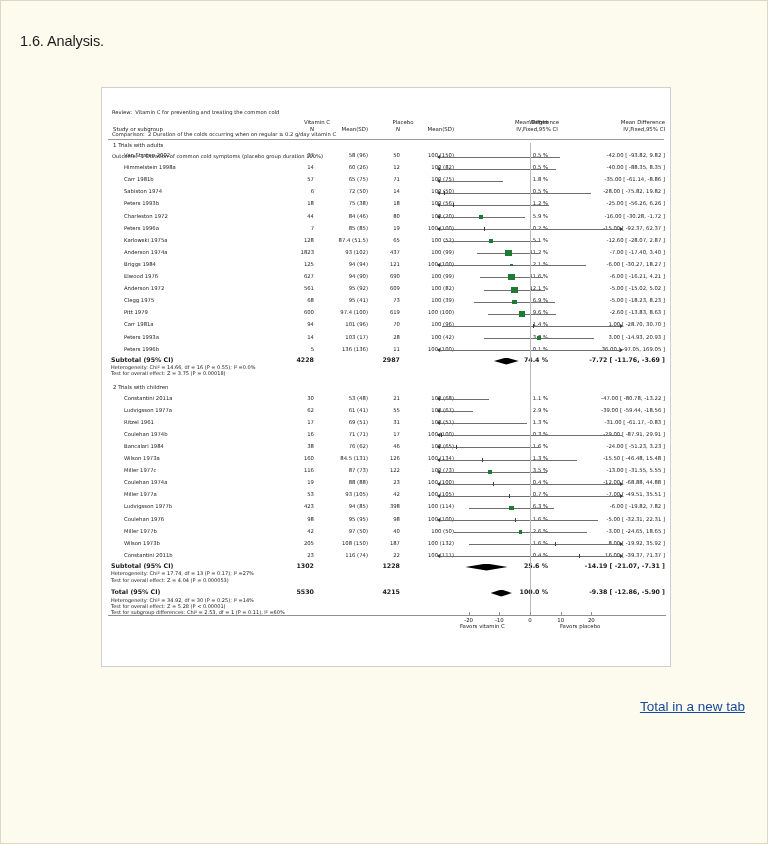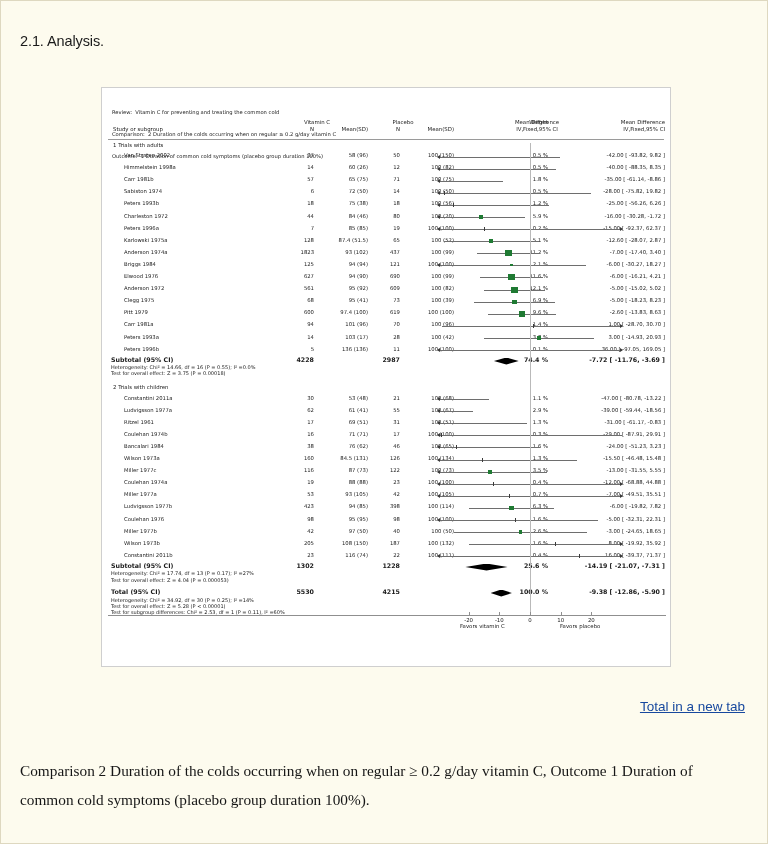--- a/index.html
+++ b/index.html
@@ -173,21 +173,21 @@
     font-size: 15.3px;
     line-height: 29px;
     color: #161616;
   }
 </style>
 </head>
 <body>
 
 <div id="page">
 
-  <div id="page-title">2.1. Analysis.</div>
+  <div id="page-title">1.6. Analysis.</div>
 
   <div id="figure">
 
     <div class="meta">
       <div>Review:  Vitamin C for preventing and treating the common cold</div>
       <div>Comparison:  2 Duration of the colds occurring when on regular ≥ 0.2 g/day vitamin C</div>
       <div>Outcome:  1 Duration of common cold symptoms (placebo group duration 100%)</div>
     </div>
 
     <div id="colhead">
@@ -619,15 +619,14 @@
         <div class="alabel" style="left: 444.667px; top: 528.5px; width: 28px;">10</div>
         <div class="atick" style="left: 489.333px; top: 524px;"></div>
         <div class="alabel" style="left: 475.333px; top: 528.5px; width: 28px;">20</div>
         <div class="afav" style="left: 358px; top: 535px;">Favors vitamin C</div>
         <div class="afav" style="left: 458px; top: 535px;">Favors placebo</div>
       </div>
   </div>
 
   <a id="open-tab">Total in a new tab</a>
 
-  <div id="caption">Comparison 2 Duration of the colds occurring when on regular ≥ 0.2 g/day vitamin C, Outcome 1 Duration of common cold symptoms (placebo group duration 100%).</div>
 
 </div>
 
 </body></html>

